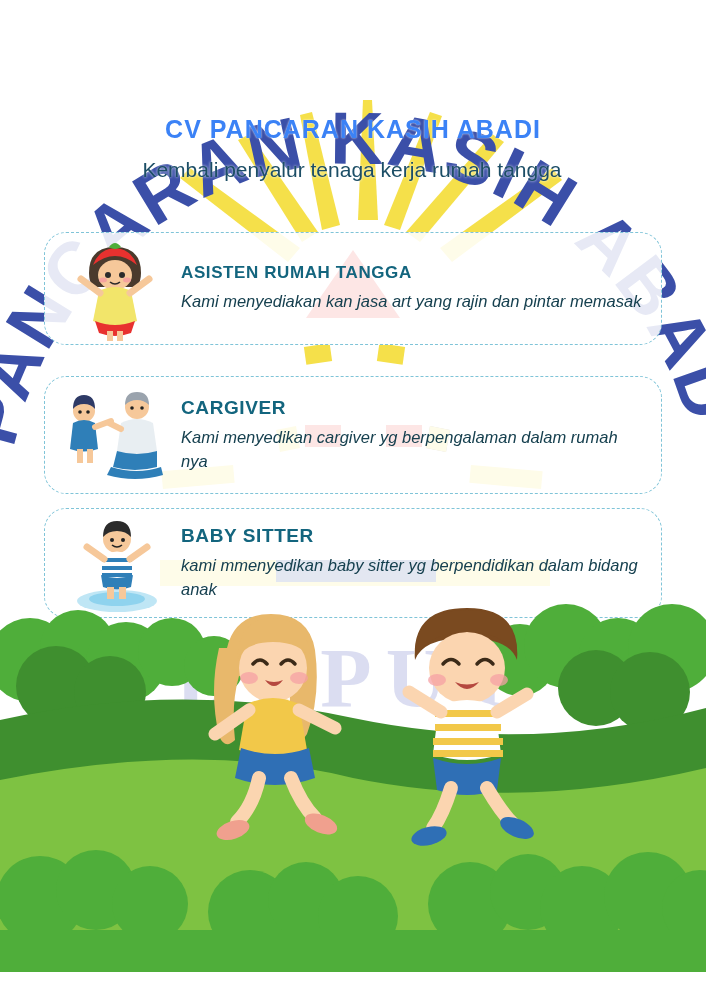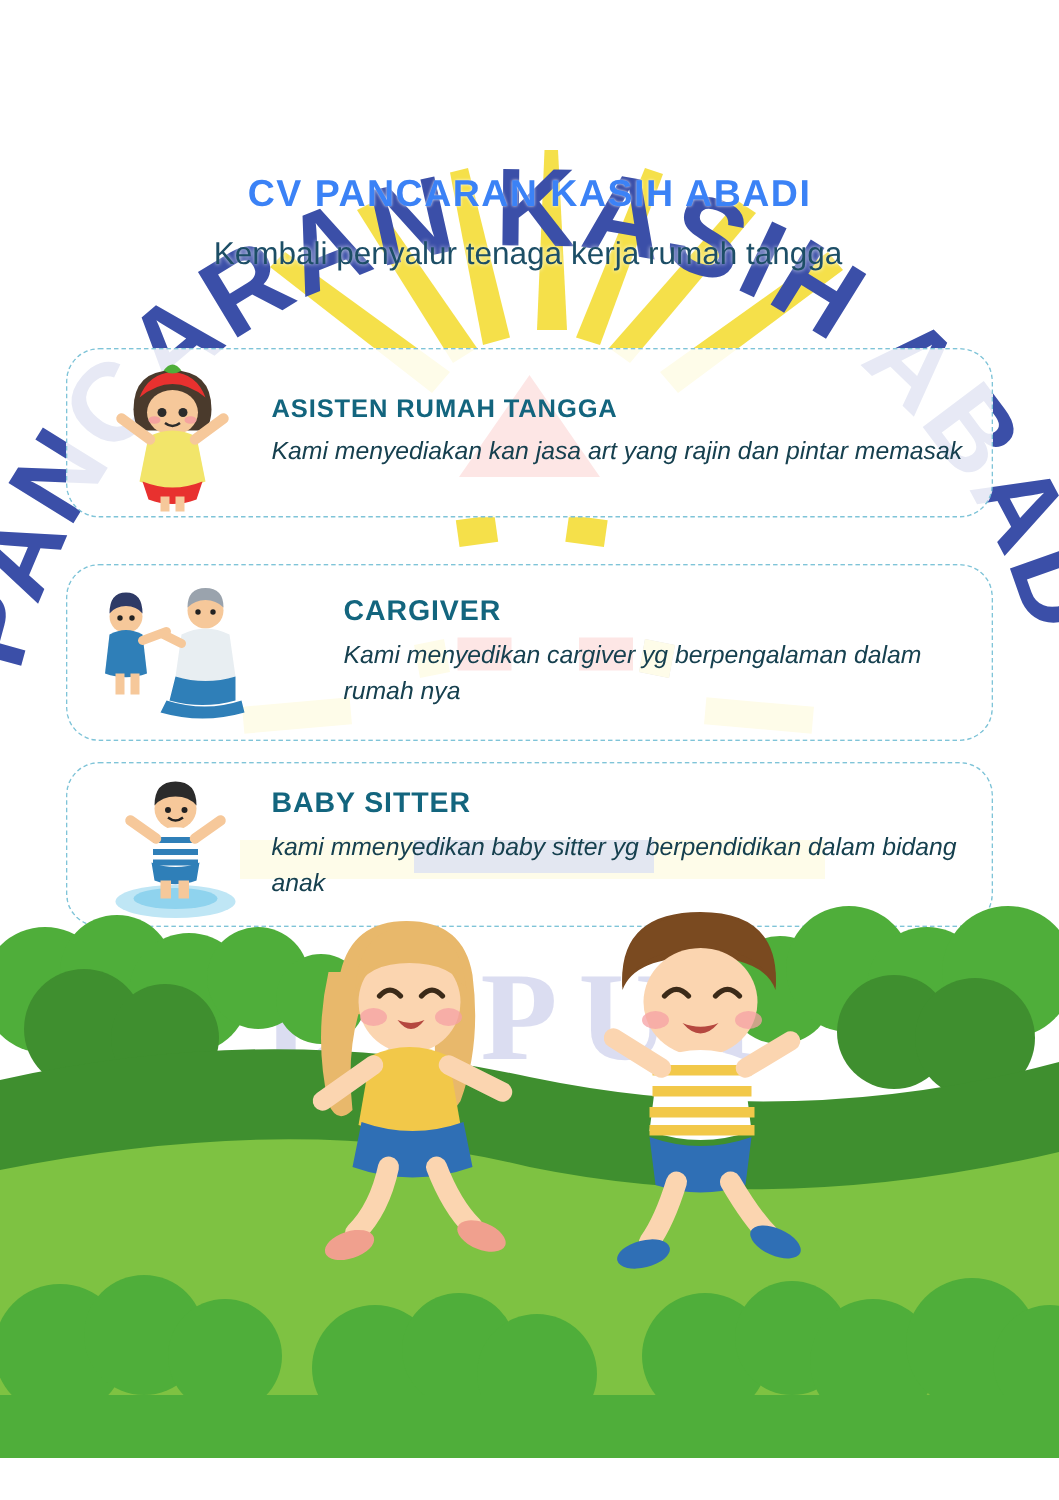--- a/index.html
+++ b/index.html
@@ -75,21 +75,21 @@
     left: 44px;
     width: 618px;
     background: rgba(255,255,255,0.88);
     border: 1.5px dashed #7fc4d8;
     border-radius: 22px;
     display: flex;
     align-items: center;
     padding: 10px 14px;
   }
   #card-0 { top: 232px; height: 113px; }
-  #card-1 { top: 376px; height: 118px; gap: 48px; }
+  #card-1 { top: 376px; height: 118px; }
   #card-2 { top: 508px; height: 110px; }
 
   .card-illus {
     width: 112px; height: 108px;
     flex: 0 0 112px;
     position: relative;
   }
   .card-body { padding-left: 10px; }
   .card-title {
     font-size: 17px;

